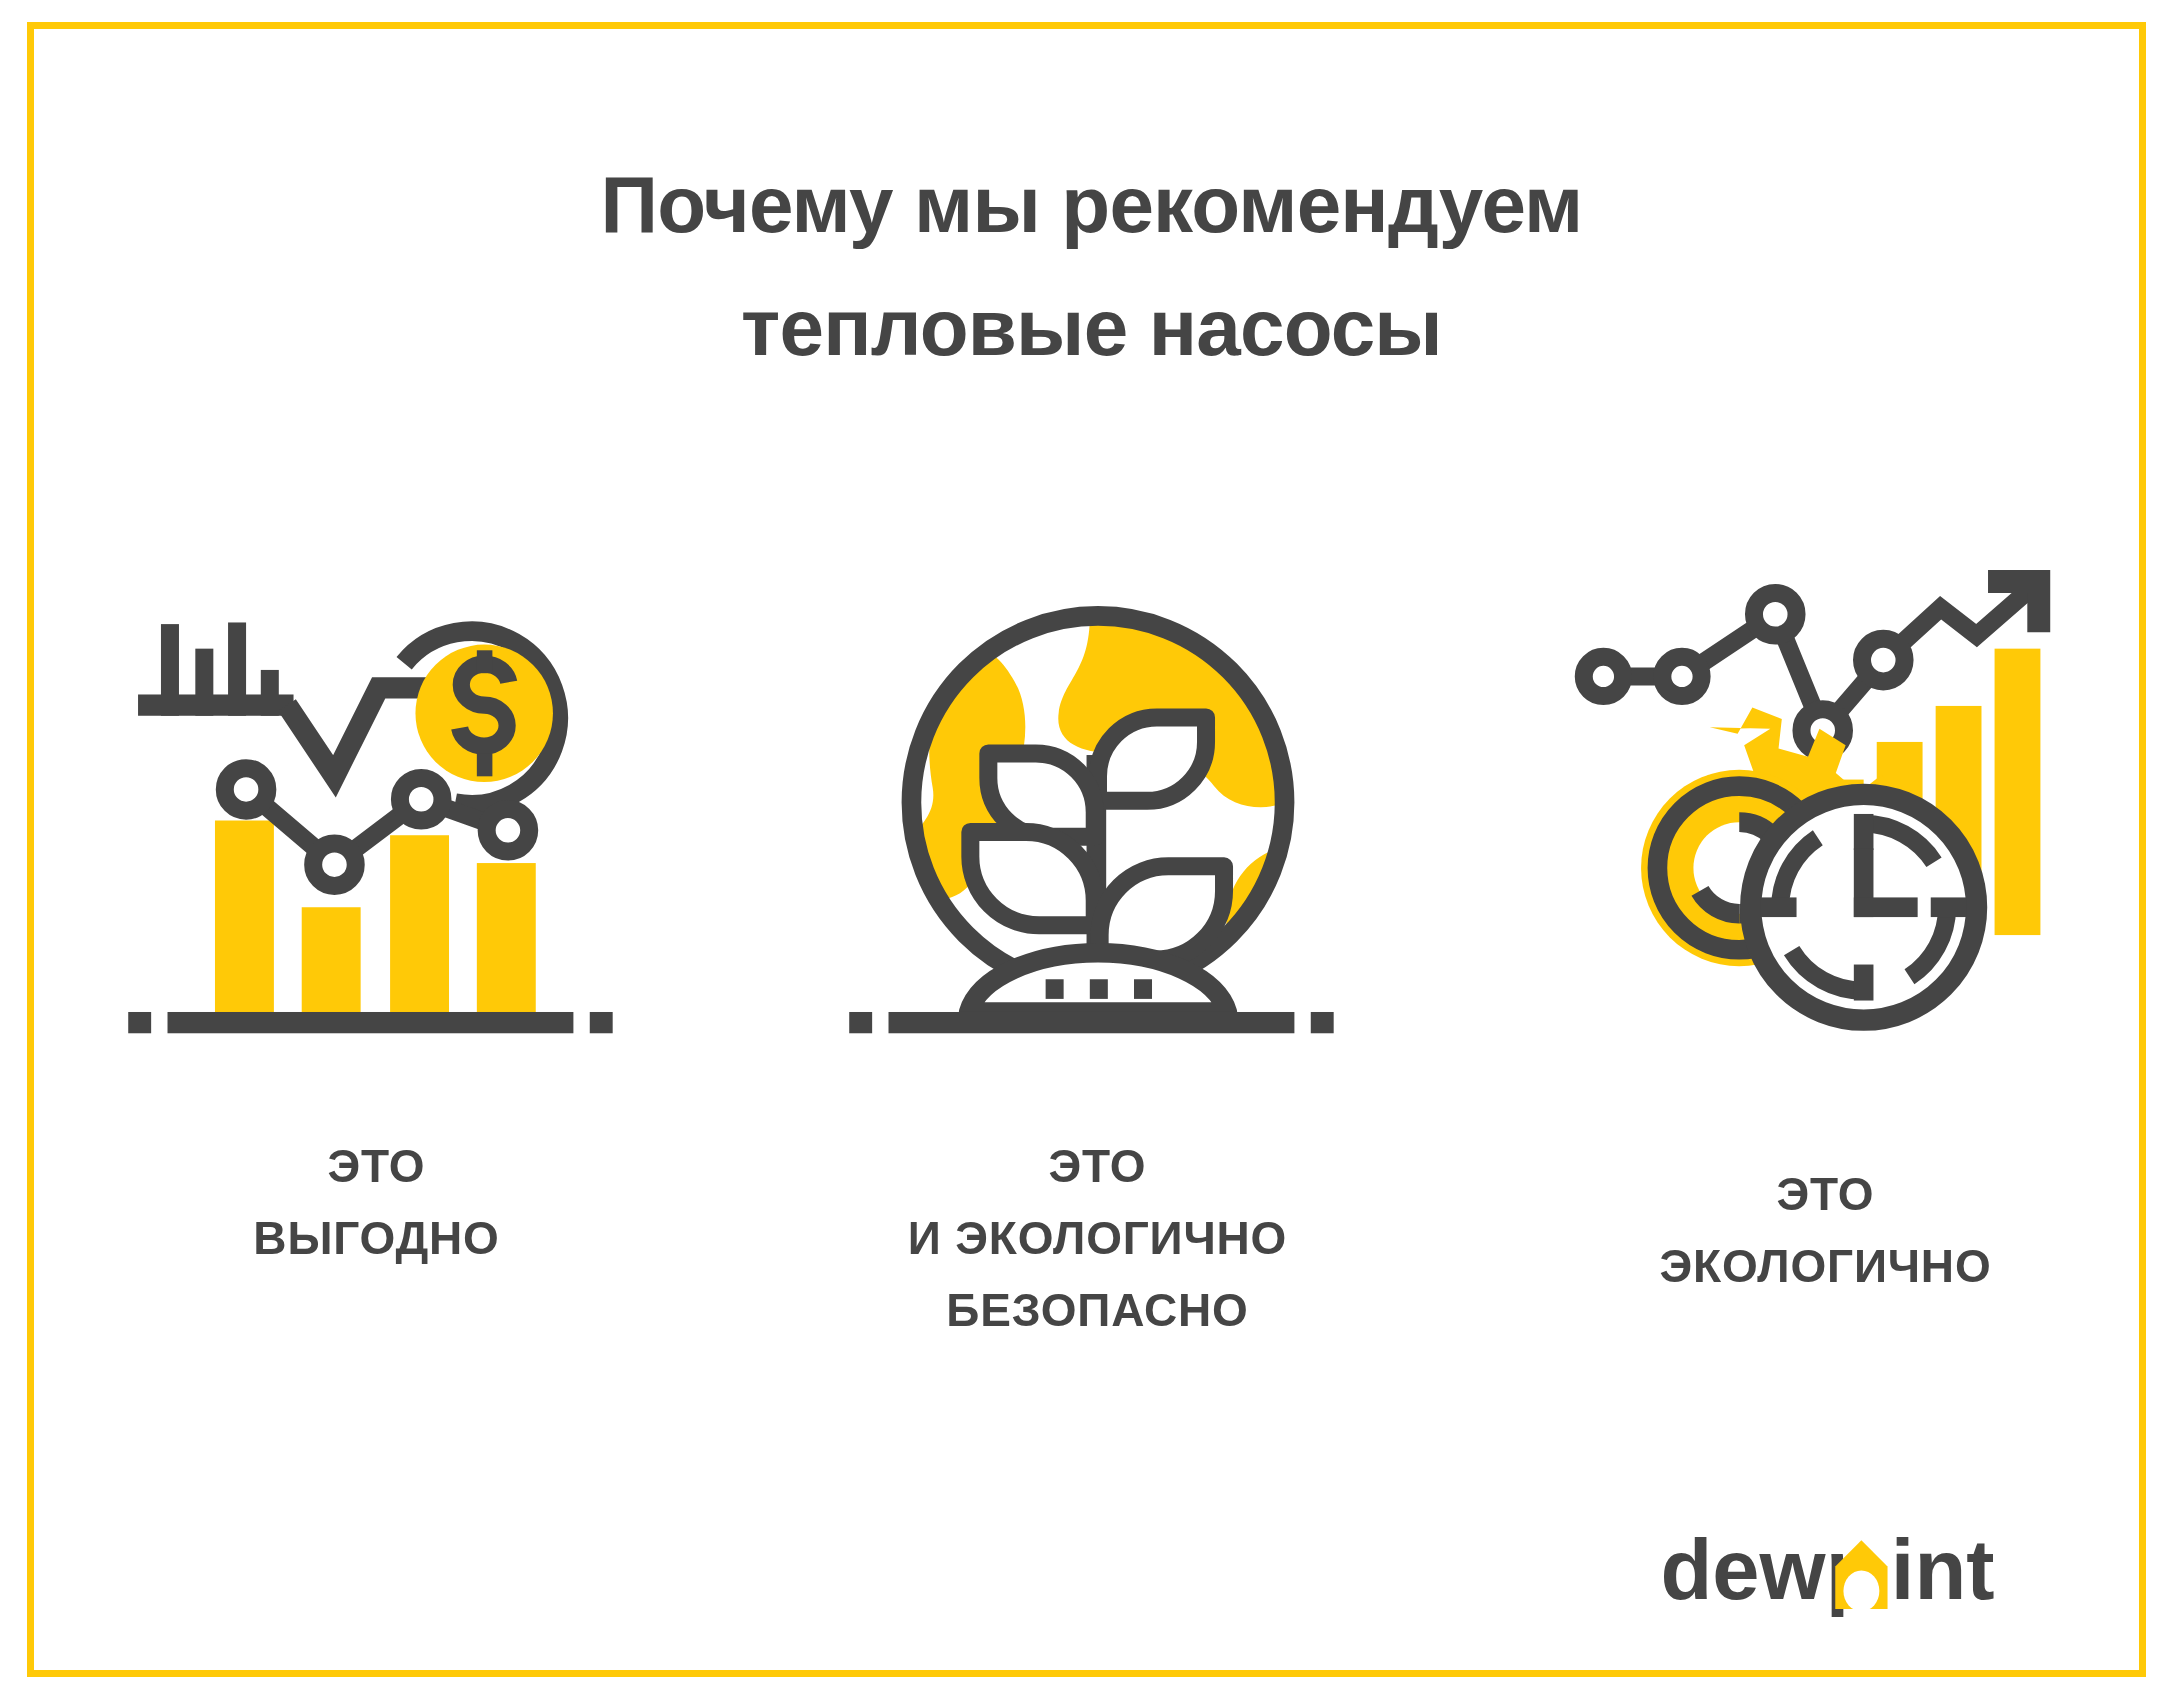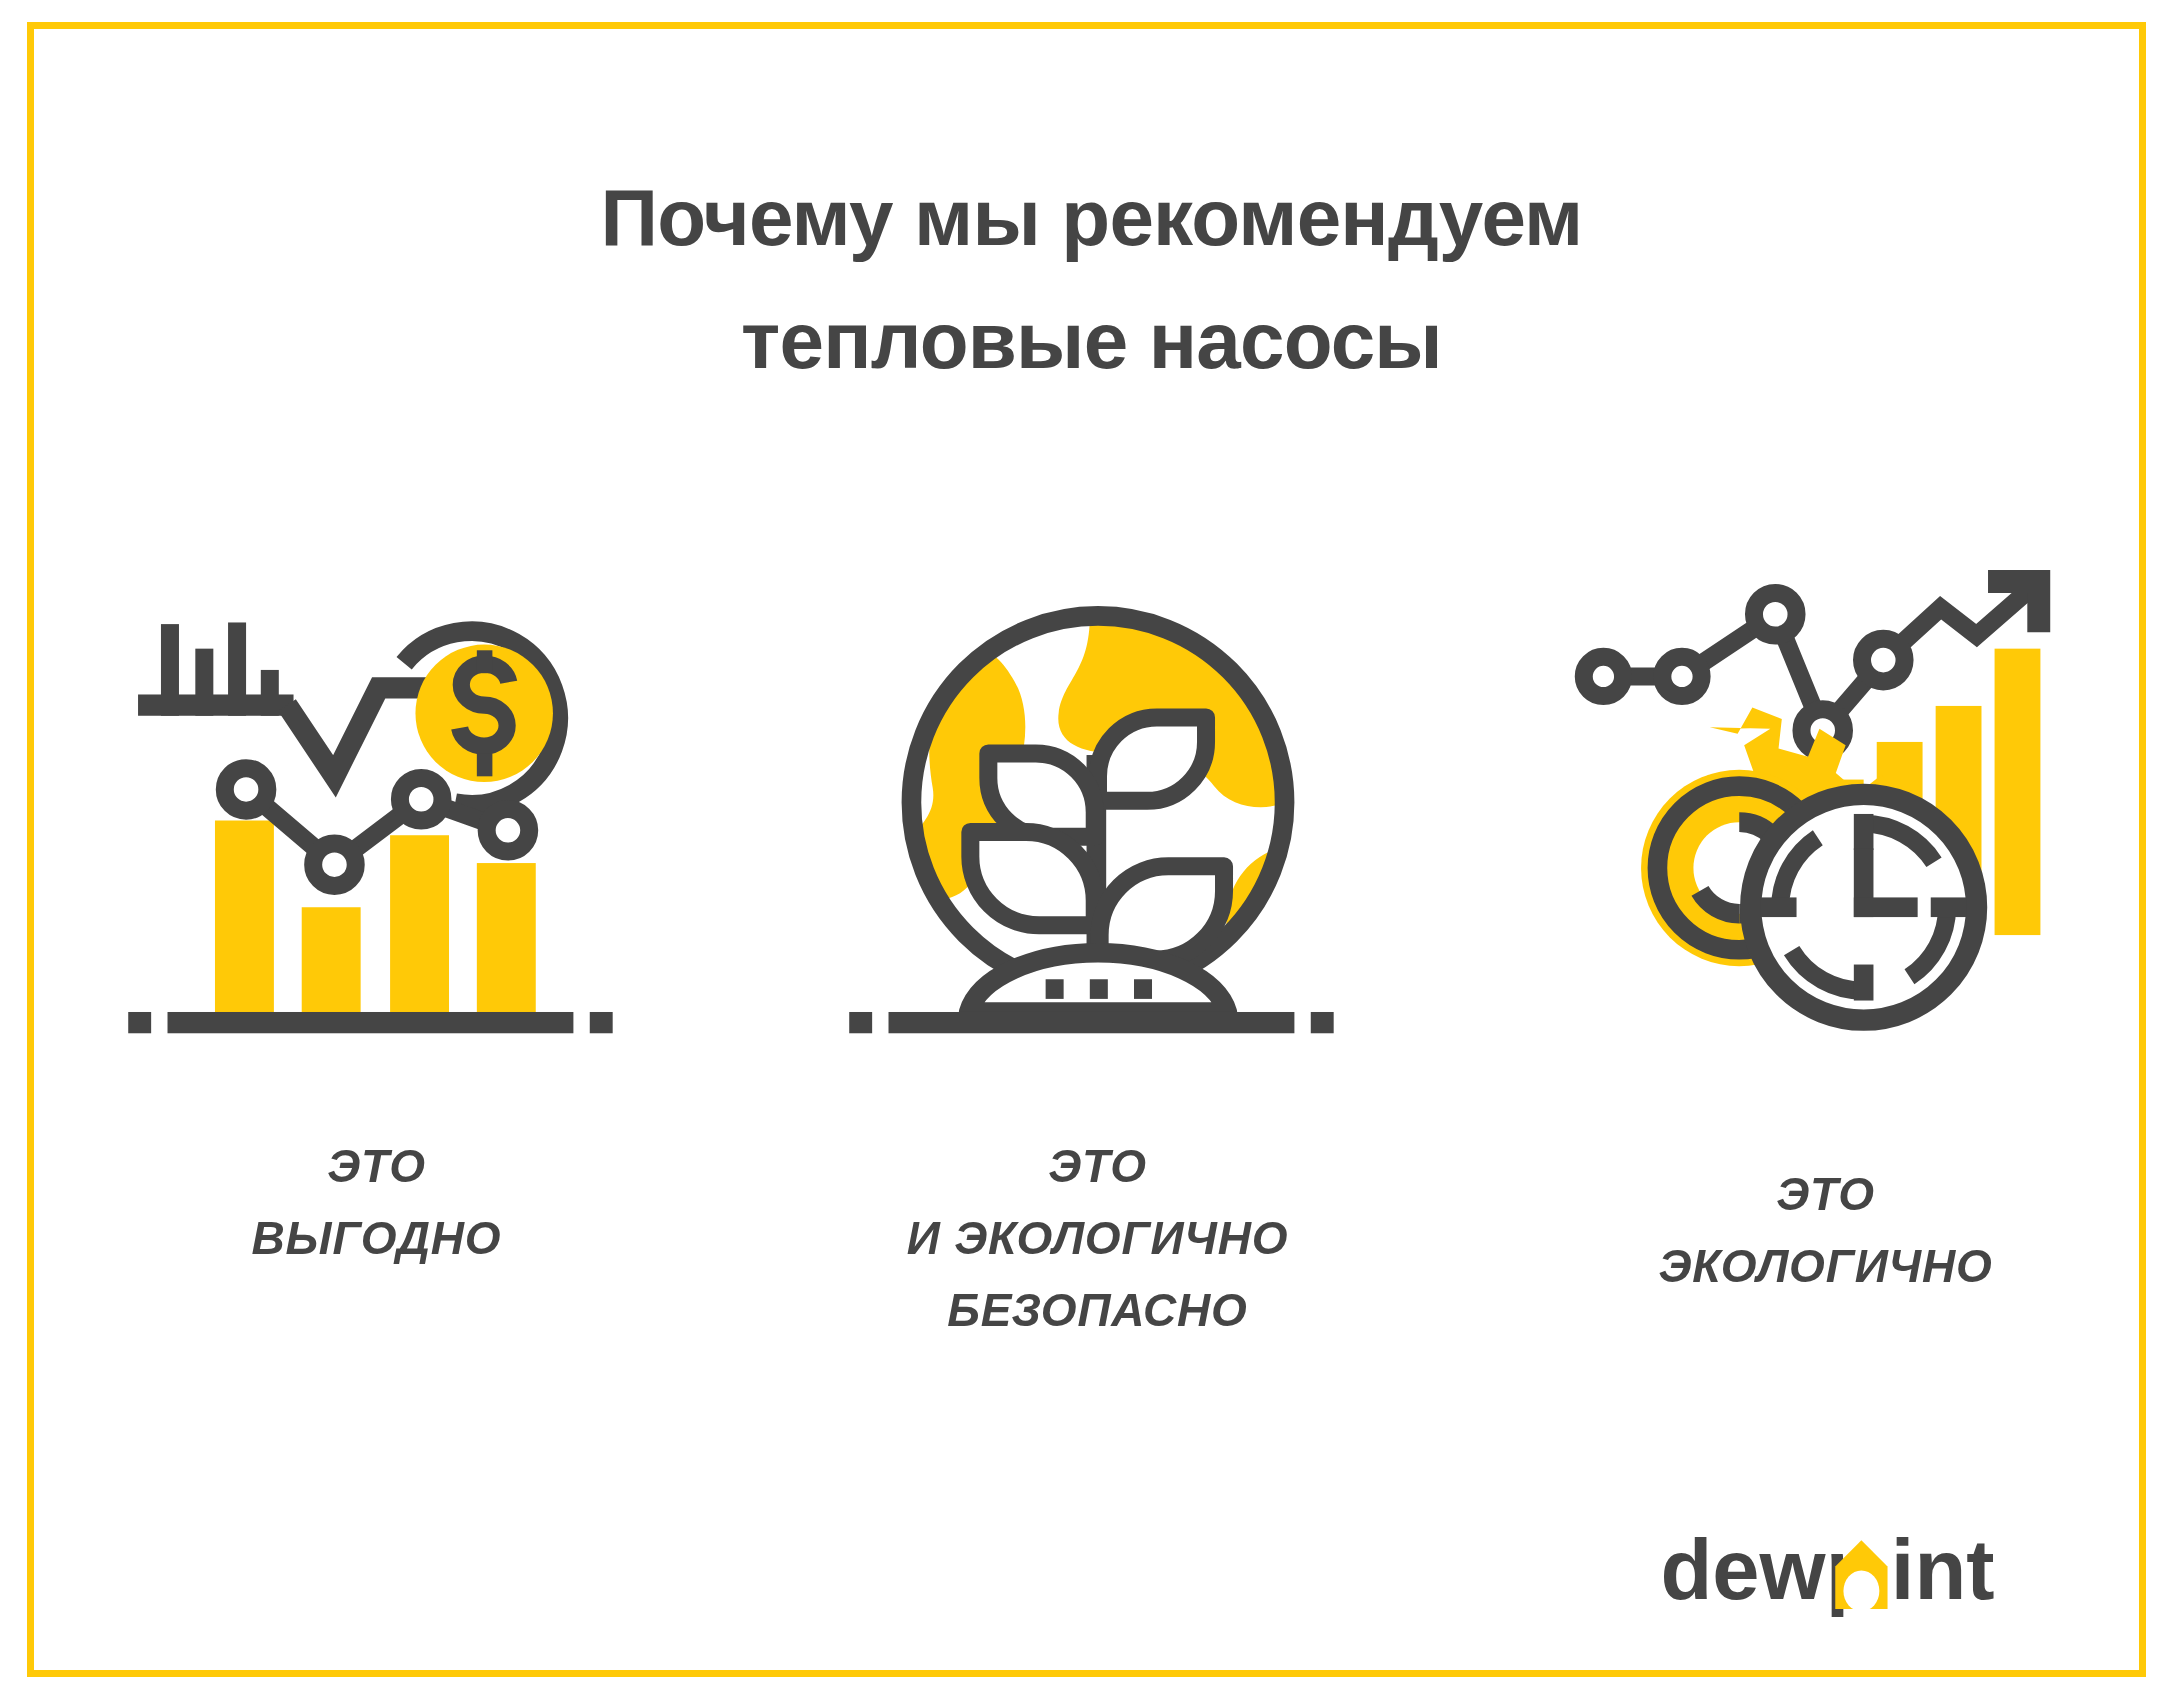--- a/index.html
+++ b/index.html
@@ -33,42 +33,41 @@
     height: 1655px;
     border: 7.4px solid #FFC907;
     box-sizing: border-box;
     pointer-events: none;
   }
 
   
   .title-block {
     position: absolute;
     left: 0;
-    top: 156px;
+    top: 143px;
     width: 2183px;
     text-align: center;
   }
   .title-line {
     display: block;
     color: #454545;
     font-weight: 700;
     font-size: 80px;
     line-height: 123px;
     letter-spacing: -0.8px;
     white-space: nowrap;
   }
 
   
   .columns {
     position: absolute;
     left: 0;
     top: 524px;
     width: 2183px;
     height: 900px;
-    font-style: italic;
   }
   .col {
     position: absolute;
     top: 0;
     width: 655px;
     height: 900px;
   }
   .col-1 { left: 49px; }
   .col-2 { left: 770px; }
   .col-3 { left: 1498px; }

